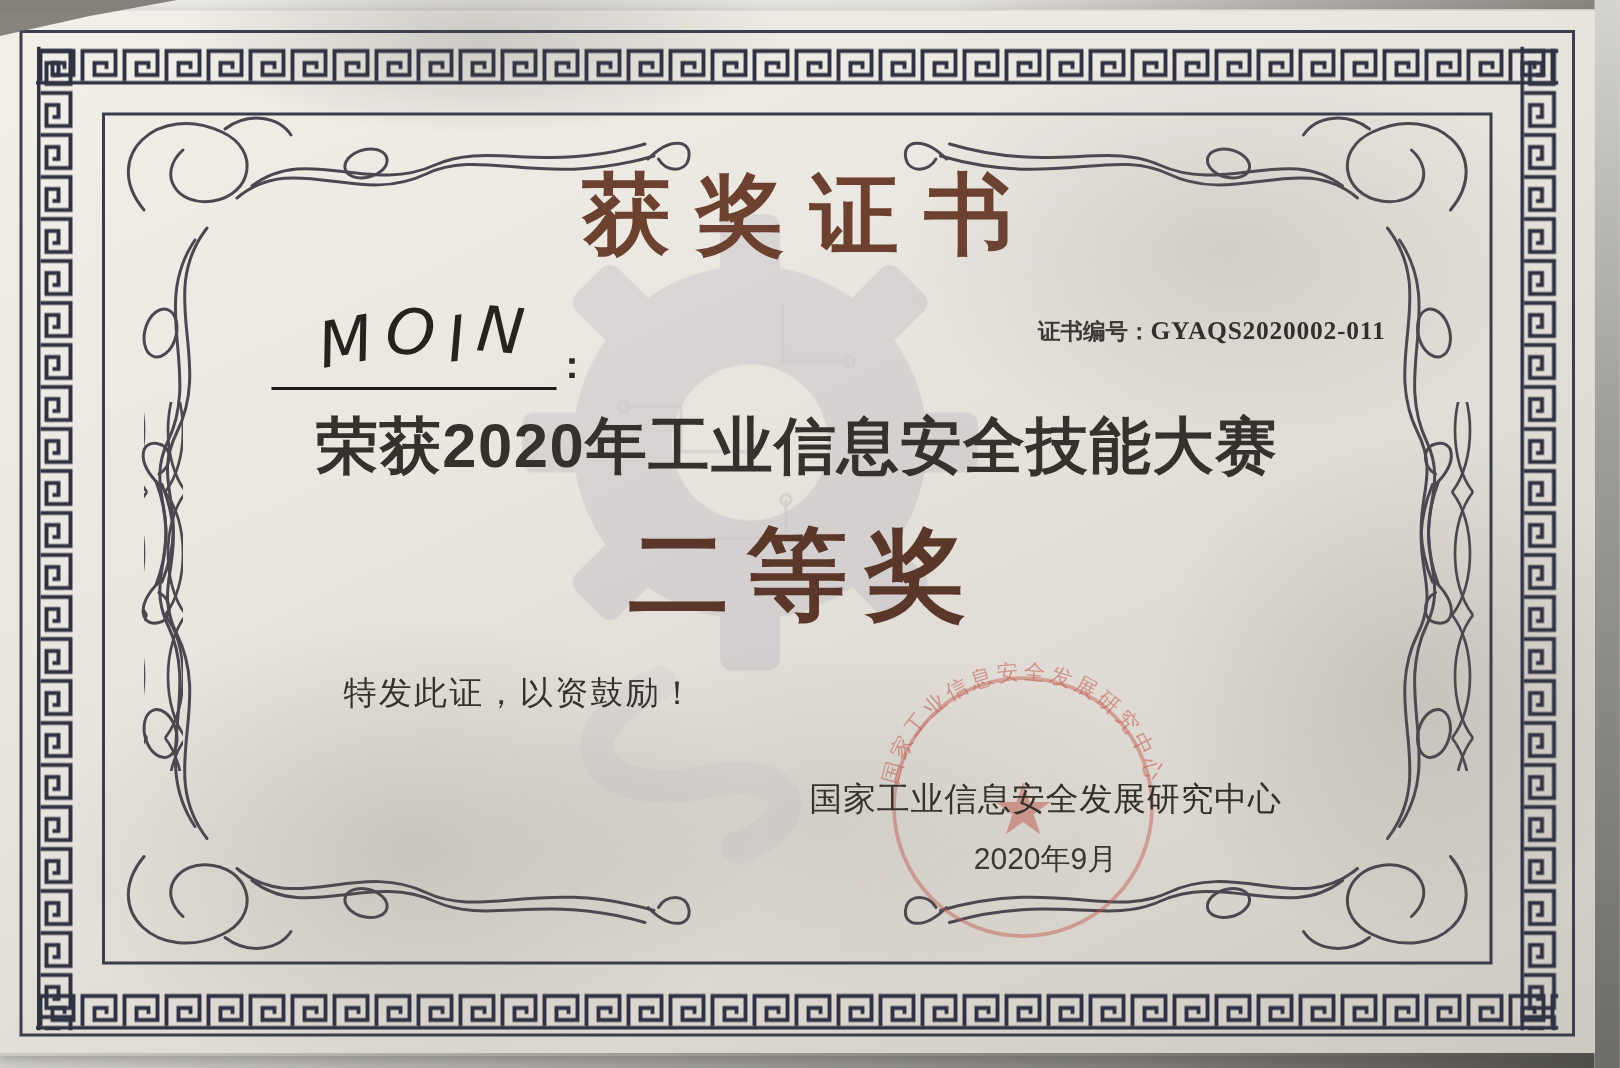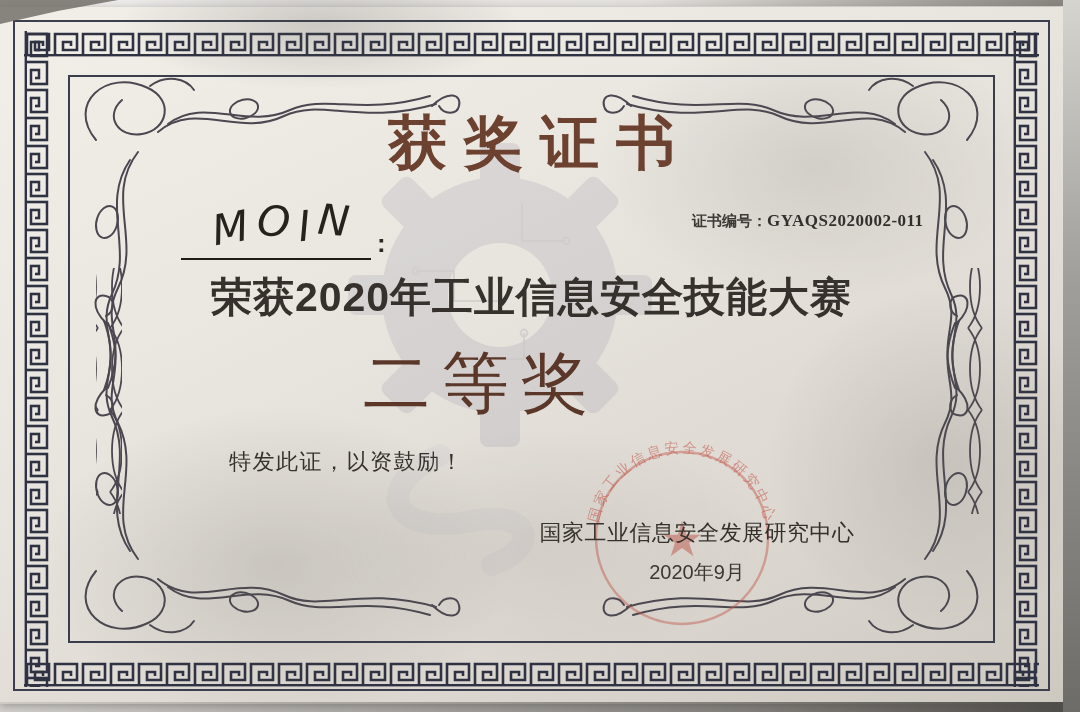--- a/index.html
+++ b/index.html
@@ -40,22 +40,22 @@
     color:#2e2b28;letter-spacing:.5px;}
   #name-wrap{left:190px;top:200px;width:190px;height:56px;text-align:center;
     transform:rotate(-2deg);}
   #name{font-family:"DejaVu Sans",sans-serif;font-style:italic;font-size:42px;
     font-weight:500;color:#26231f;letter-spacing:8px;}
   #name-underline{position:absolute;left:181px;top:258px;width:190px;height:0;
     border-bottom:2.5px solid #1f1d1a;}
   #name-colon{left:377px;top:228px;font-size:26px;font-weight:700;color:#2a2724;}
   #body-line{left:0;top:270px;width:1063px;text-align:center;
     font-size:41px;font-weight:600;letter-spacing:1px;color:#36312d;}
-  #award{left:0;top:338px;width:951px;text-align:center;
-    font-size:67px;font-weight:400;letter-spacing:12px;padding-left:12px;
+  #award{left:0;top:338px;width:1063px;text-align:center;
+    font-size:67px;font-weight:700;letter-spacing:12px;padding-left:12px;
     color:var(--award-color);}
   #closing{left:229px;top:447px;font-size:22px;font-weight:500;letter-spacing:1.5px;}
   #issuer-block{left:538px;top:518px;width:318px;text-align:center;}
   #issuer{font-size:22px;font-weight:500;letter-spacing:.5px;color:#332f2b;}
   #date{margin-top:11px;font-size:20px;font-weight:500;color:#3a3632;}
   
   .sh{position:absolute;pointer-events:none}
   #sh1{left:600px;top:30px;width:430px;height:270px;
     background:radial-gradient(closest-side,rgba(105,100,96,.16),rgba(105,100,96,0));}
   #sh2{left:40px;top:410px;width:470px;height:310px;

